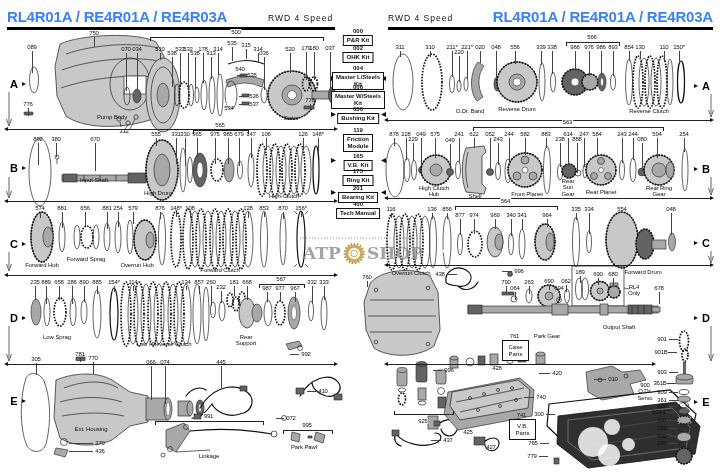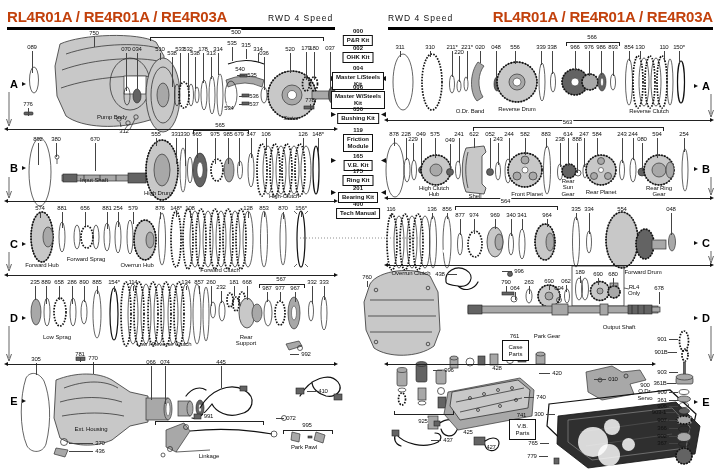--- a/index.html
+++ b/index.html
@@ -1,20 +1,20 @@
 <!DOCTYPE html>
 <html><head>
 <meta charset="utf-8">
 <style>
   html,body{margin:0;padding:0;background:#fff}
   #stage{position:relative;width:720px;height:473px;background:#fff;overflow:hidden;
          font-family:"Liberation Sans",sans-serif;color:#111}
   #scene,#anno{position:absolute;left:0;top:0;width:720px;height:473px}
   #anno{pointer-events:none}
-  .t1{position:absolute;font-weight:bold;font-size:15px;letter-spacing:-0.2px;color:#c2410c;white-space:nowrap}
+  .t1{position:absolute;font-weight:bold;font-size:15px;letter-spacing:-0.2px;color:#3b82f6;white-space:nowrap}
   .t2{position:absolute;font-size:8.5px;letter-spacing:1px;color:#111;white-space:nowrap}
   .rule{position:absolute;height:2.6px;background:#000}
   .pl{position:absolute;transform:translate(-50%,-50%);font-size:6px;line-height:1;white-space:nowrap;letter-spacing:-0.2px}
   .nm{position:absolute;transform:translate(-50%,-50%);font-size:6px;line-height:1.08;white-space:pre-line;text-align:center;letter-spacing:-0.1px}
   .vl{position:absolute;width:0;border-left:0.7px solid #444}
   .hl{position:absolute;height:0;border-top:0.7px solid #444}
   .bn{background:#fff;padding:0 1px;z-index:2}
   .br{position:absolute;height:3px;border-top:0.9px solid #222;border-left:0.9px solid #222;border-right:0.9px solid #222}
   .brB{position:absolute;height:3px;border-bottom:0.9px solid #222;border-left:0.9px solid #222;border-right:0.9px solid #222}
   .dv{position:absolute;height:0;border-top:0.8px solid #222}
@@ -934,18 +934,27 @@
       <div class="kb" style="left: 358px; top: 208px;">Tech Manual</div>
       <div class="bx" style="left: 502px; top: 340px; width: 25px; height: 19px;">Case
 Parts</div>
       <div class="pl" style="left: 514.5px; top: 336px;">761</div>
       <div class="bx" style="left: 509px; top: 419px; width: 25px; height: 19px;">V.B.
 Parts</div>
       <div class="pl" style="left: 521.5px; top: 415px;">741</div>
     </div>
 
   <div id="wm-micro"></div>
+  <div id="wm-center">
+    <span class="wt">ATP</span>
+    <svg width="27" height="27" viewBox="0 0 27 27">
+      <circle cx="13.5" cy="13.5" r="11.5" fill="none" stroke="#a87a20" stroke-width="2.5" stroke-dasharray="2 1.8"></circle>
+      <circle cx="13.5" cy="13.5" r="9" fill="none" stroke="#c8932f" stroke-width="4"></circle>
+      <circle cx="13.5" cy="13.5" r="4" fill="#fff" stroke="#a87a20" stroke-width="1"></circle>
+    </svg>
+    <span class="wt">SHOP</span>
+  </div>
   <div class="avc" style="left:578px;top:427px;width:30px;height:30px"></div>
   <div class="avc" style="left:604px;top:419px;width:16px;height:16px"></div>
   <div class="avc" style="left:598px;top:444px;width:22px;height:22px"></div>
   <div class="avc" style="left:622px;top:438px;width:13px;height:13px"></div>
 
 </div>
 
 </body></html>

